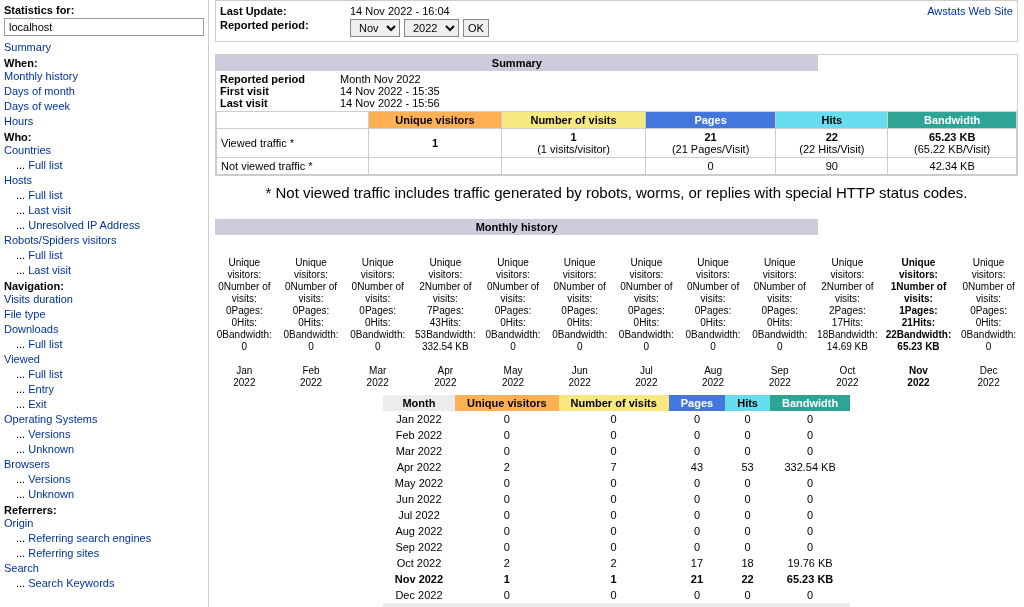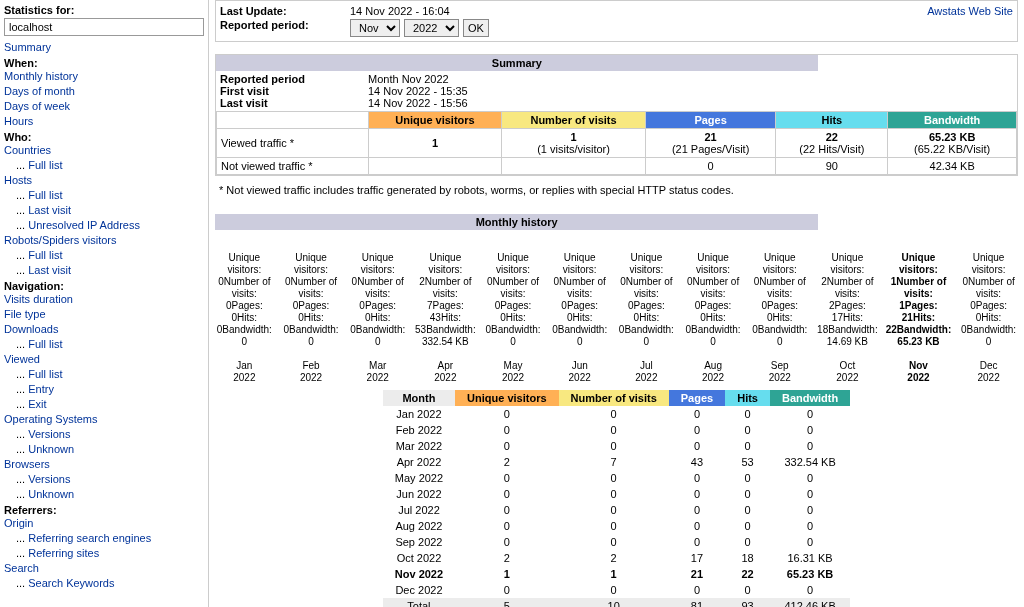--- a/index.html
+++ b/index.html
@@ -22,30 +22,30 @@
   .topbox .label { font-weight: bold; width: 130px; }
   .topbox select, .topbox input[type=submit] { font-family: inherit; font-size: 11px; border: 1px solid #888; background: #efefef; margin-right: 4px; padding: 1px 4px; }
 
   .summary-frame { margin-top: 12px; border: 1px solid #ccc; }
   .summary-title { background: #ccccdd; font-weight: bold; text-align: center; padding: 2px; }
   .summary-title-wrap { display: flex; }
   .summary-title-wrap .summary-title { flex: 0.75; }
   .summary-title-wrap .filler { flex: 0.25; background: #fff; }
   .summary-info { padding: 2px 4px; }
   .summary-info .row { display: flex; }
-  .summary-info .label { font-weight: bold; width: 148px; }
+  .summary-info .label { font-weight: bold; width: 120px; }
   .summary-table { width: 100%; }
   .summary-table th, .summary-table td { border: 1px solid #ccc; padding: 2px 4px; text-align: center; font-size: 11px; }
   .summary-table td.rowlabel, .summary-table th.rowlabel { text-align: left; font-weight: normal; }
   .bg-uv { background: #ffb055; }
   .bg-nv { background: #f8e880; }
   .bg-pg { background: #4477dd; color: #fff; }
   .bg-ht { background: #66ddee; }
   .bg-bw { background: #2ea495; color: #fff; }
-  .footnote { font-size: 11px; padding: 4px; margin-top: 4px; }
+  .footnote { font-size: 15px; padding: 4px; margin-top: 4px; text-align: center; }
 
   .monthly-frame { margin-top: 14px; }
   .monthly-title-wrap { display: flex; }
   .monthly-title-wrap .monthly-title { flex: 0.75; background: #ccccdd; font-weight: bold; text-align: center; padding: 2px; }
   .monthly-title-wrap .filler { flex: 0.25; }
 
   .monthband { display: flex; gap: 8px; margin-top: 22px; }
   .monthband .mcol { flex: 1; text-align: center; font-size: 10px; line-height: 12px; }
   .monthband .mcol.current { font-weight: bold; }
 
@@ -279,21 +279,21 @@
               <td>0</td>
               <td>0</td>
               <td>0</td>
             </tr>
             <tr>
               <td>Oct 2022</td>
               <td>2</td>
               <td>2</td>
               <td>17</td>
               <td>18</td>
-              <td>16.31 KB</td>
+              <td>19.76 KB</td>
             </tr>
             <tr class="bold">
               <td>Nov 2022</td>
               <td>1</td>
               <td>1</td>
               <td>21</td>
               <td>22</td>
               <td>65.23 KB</td>
             </tr>
             <tr>

